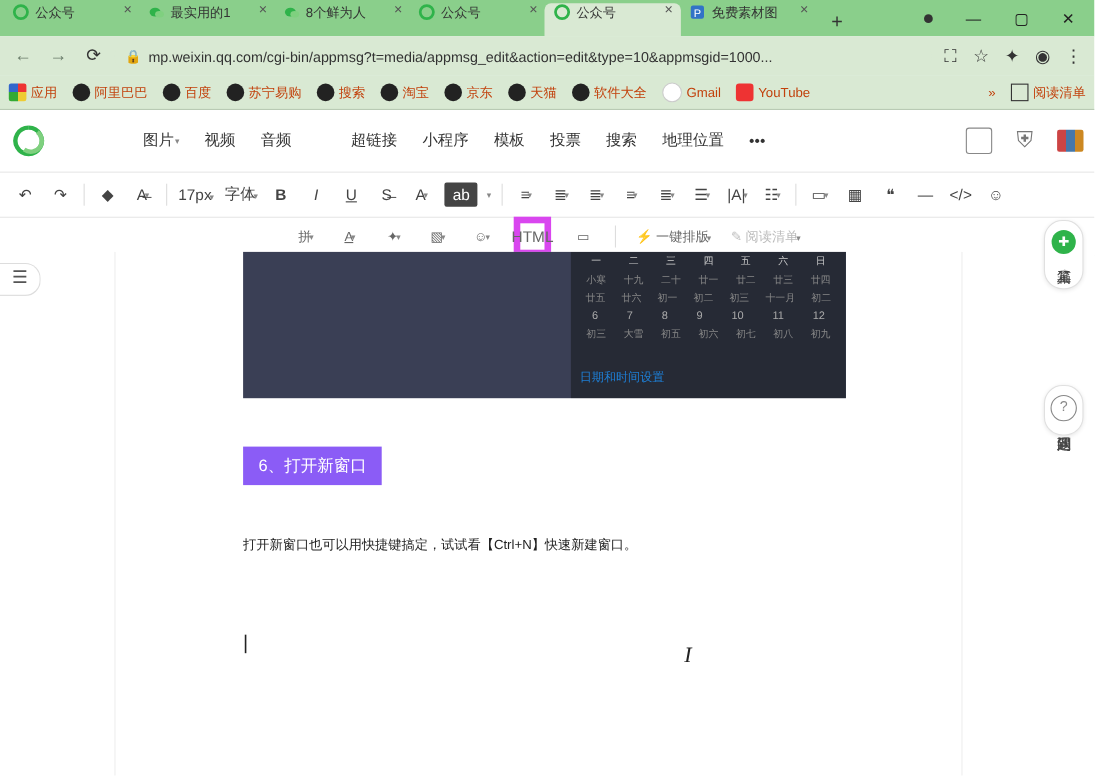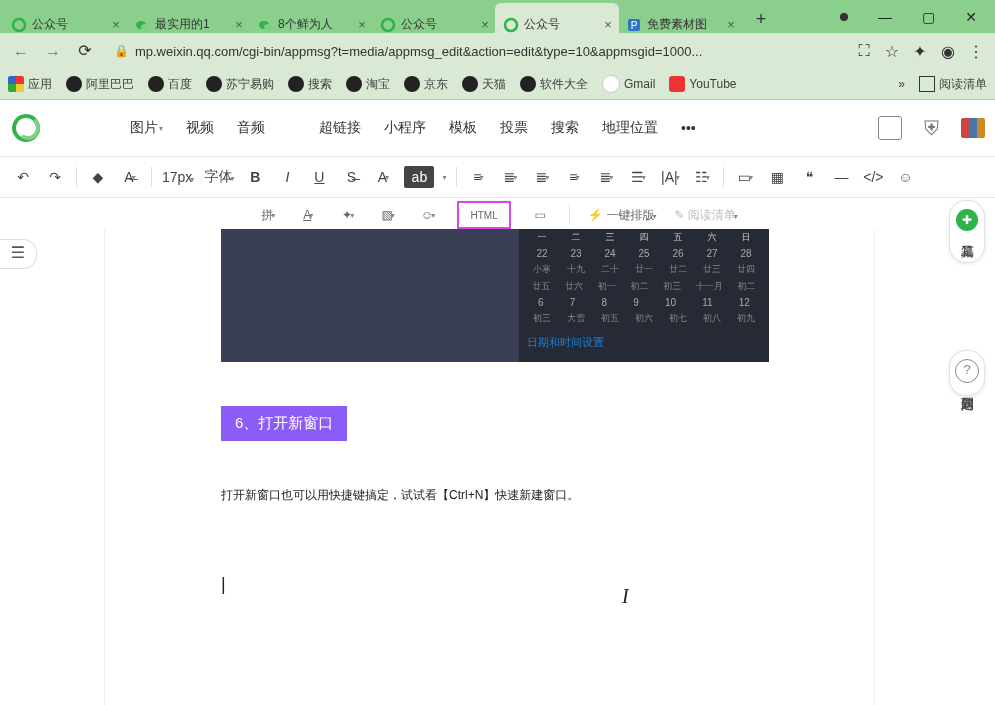--- a/index.html
+++ b/index.html
@@ -1,31 +1,31 @@
 <!DOCTYPE html>
 <html><head>
 <meta charset="utf-8">
 <style>
 html,body{margin:0;padding:0;width:995px;height:705px;overflow:hidden;font-family:"Microsoft YaHei",Arial,sans-serif;background:#fff}
 .titlebar{height:33px;background:#8acf8b;display:flex;align-items:flex-end}
-.tab{height:30px;display:flex;align-items:flex-end;padding:0 4px 0 8px;font-size:12px;color:#333;gap:5px;border-radius:6px 6px 0 0;margin-left:-1px;width:112px;position:relative}
+.tab{height:30px;display:flex;align-items:flex-start;padding:0 4px 0 8px;font-size:12px;color:#333;gap:5px;border-radius:6px 6px 0 0;margin-left:-1px;width:112px;position:relative}
 .tab.active{background:#d9e9d3}
 .favicon{width:16px;height:16px;flex:none}
 .tab-title{overflow:hidden;white-space:nowrap;text-overflow:clip;flex:1}
 .close-x{width:14px;height:14px;flex:none;color:#555;text-align:center;line-height:12px;font-size:13px}
 .newtab{width:26px;height:26px;color:#333;font-size:18px;text-align:center;line-height:24px;margin-left:6px}
 .winctrl{margin-left:auto;display:flex;height:33px;align-items:center;padding-right:6px;gap:30px;margin-right:12px}
 .winctrl span{font-size:14px;color:#222}
 .addrbar{height:36px;background:#d9e9d3;display:flex;align-items:center;padding:0 8px;gap:6px}
 .navbtn{width:26px;height:26px;text-align:center;line-height:26px;color:#6b7d6b;border-radius:50%}
 .navbtn.dark{color:#333}
 .urlbox{flex:1;height:28px;background:#d9e9d3;border-radius:14px;display:flex;align-items:center;gap:6px;padding:0 10px;font-size:13px;color:#333}
 .lock{color:#555;font-size:12px}
 .ext{width:22px;text-align:center;color:#333;font-size:16px}
-.bm-bar{height:30px;background:#d9e9d3;border-bottom:1px solid #b9cab4;display:flex;align-items:center;padding:0 8px;gap:14px;font-size:12px;color:#404040}
+.bm-bar{height:30px;background:#d9e9d3;border-bottom:1px solid #b9cab4;display:flex;align-items:center;padding:0 8px;gap:14px;font-size:12px;color:#c2410c}
 .bm{display:flex;align-items:center;gap:4px}
 .bm .ic{width:16px;height:16px;background:#222;border-radius:50%;flex:none}
 .bm-grid{width:16px;height:16px;background:conic-gradient(#e33 0 25%,#ec3 0 50%,#3a3 0 75%,#36c 0);border-radius:2px}
 .top-toolbar{height:56px;border-bottom:1px solid #e7e7e7;display:flex;align-items:center;padding:0 10px;gap:11px;font-size:14px;color:#333}
 .tt-logo{width:32px;height:32px;border-radius:50%;position:relative}
 .tt-item{display:flex;align-items:center;gap:3px;padding:4px 6px}
 .tt-right{margin-left:auto;display:flex;align-items:center;gap:22px}
 .sq-ic{width:22px;height:22px;border:1px solid #888;border-radius:3px}
 .fmt-bar{height:40px;border-bottom:1px solid #e7e7e7;display:flex;align-items:center;padding:0 12px;gap:10px;color:#444;font-size:14px}
 .fmt-bar2{height:34px;border-bottom:1px solid #e7e7e7;display:flex;align-items:center;justify-content:center;gap:18px;color:#666;font-size:12px}
@@ -267,50 +267,41 @@
 
 <div class="fmt-bar2">
   <span class="ico">拼<span class="caret">▾</span></span>
   <span class="ico">
       <u>A</u>
       <span class="caret">▾</span>
     </span>
   <span class="ico">✦<span class="caret">▾</span></span>
   <span class="ico">▧<span class="caret">▾</span></span>
   <span class="ico">☺<span class="caret">▾</span></span>
-  <span class="ico" style="border:2px solid #d946ef;font-size:10px;padding:1px 14px">HTML</span>
+  <span class="ico" style="border:6px solid #d946ef;font-size:14px;padding:1px 0">HTML</span>
   <span class="ico">▭</span>
   <span class="sep"></span>
   <span>⚡ <span>一键排版</span><span class="caret">▾</span></span>
   <span style="color:#bbb">✎ <span>阅读清单</span><span class="caret">▾</span></span>
 </div>
 
 <div class="content">
   <div class="side-knob">☰</div>
 
   <div class="editor-col">
     <div class="cal-img">
       <div class="cal-right">
         <div class="cal-row" style="color:#ccc;font-size:9px;padding-top:2px">
           <span>一</span>
             <span>二</span>
             <span>三</span>
             <span>四</span>
             <span>五</span>
             <span>六</span>
             <span>日</span>
-        </div>
-        <div class="cal-row">
-          <span>22</span>
-            <span>23</span>
-            <span>24</span>
-            <span>25</span>
-            <span>26</span>
-            <span>27</span>
-            <span>28</span>
         </div>
         <div class="cal-row sm">
             <span>小寒</span>
             <span>十九</span>
             <span>二十</span>
             <span>廿一</span>
             <span>廿二</span>
             <span>廿三</span>
             <span>廿四</span>
           </div>

